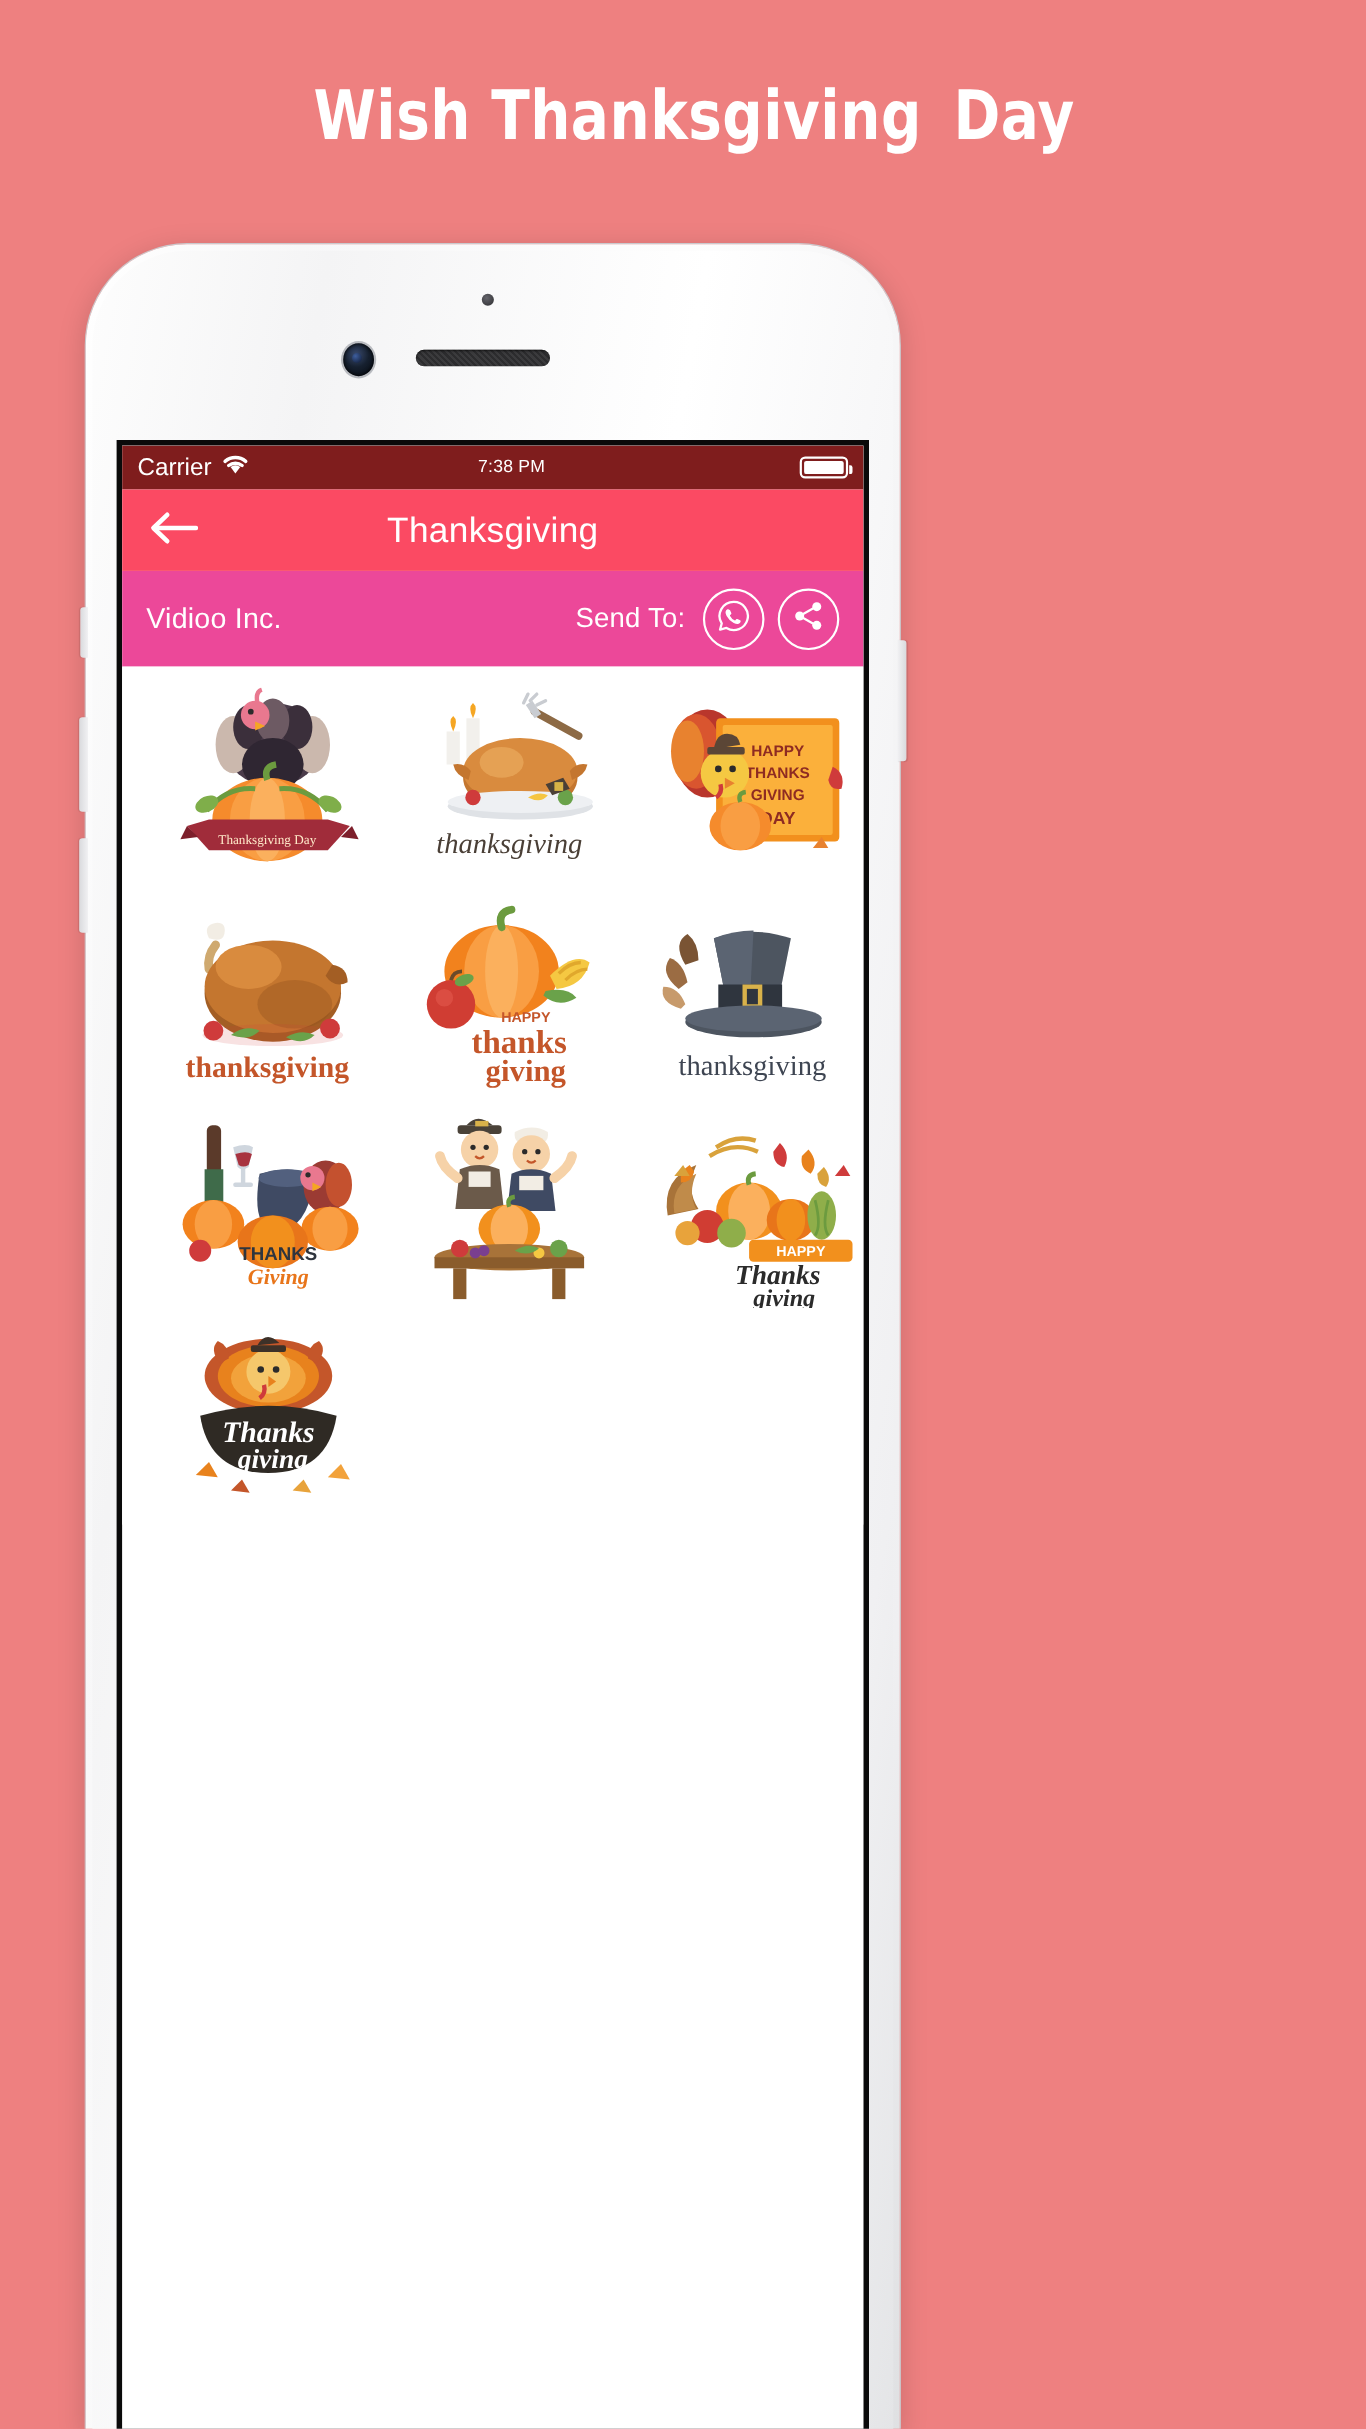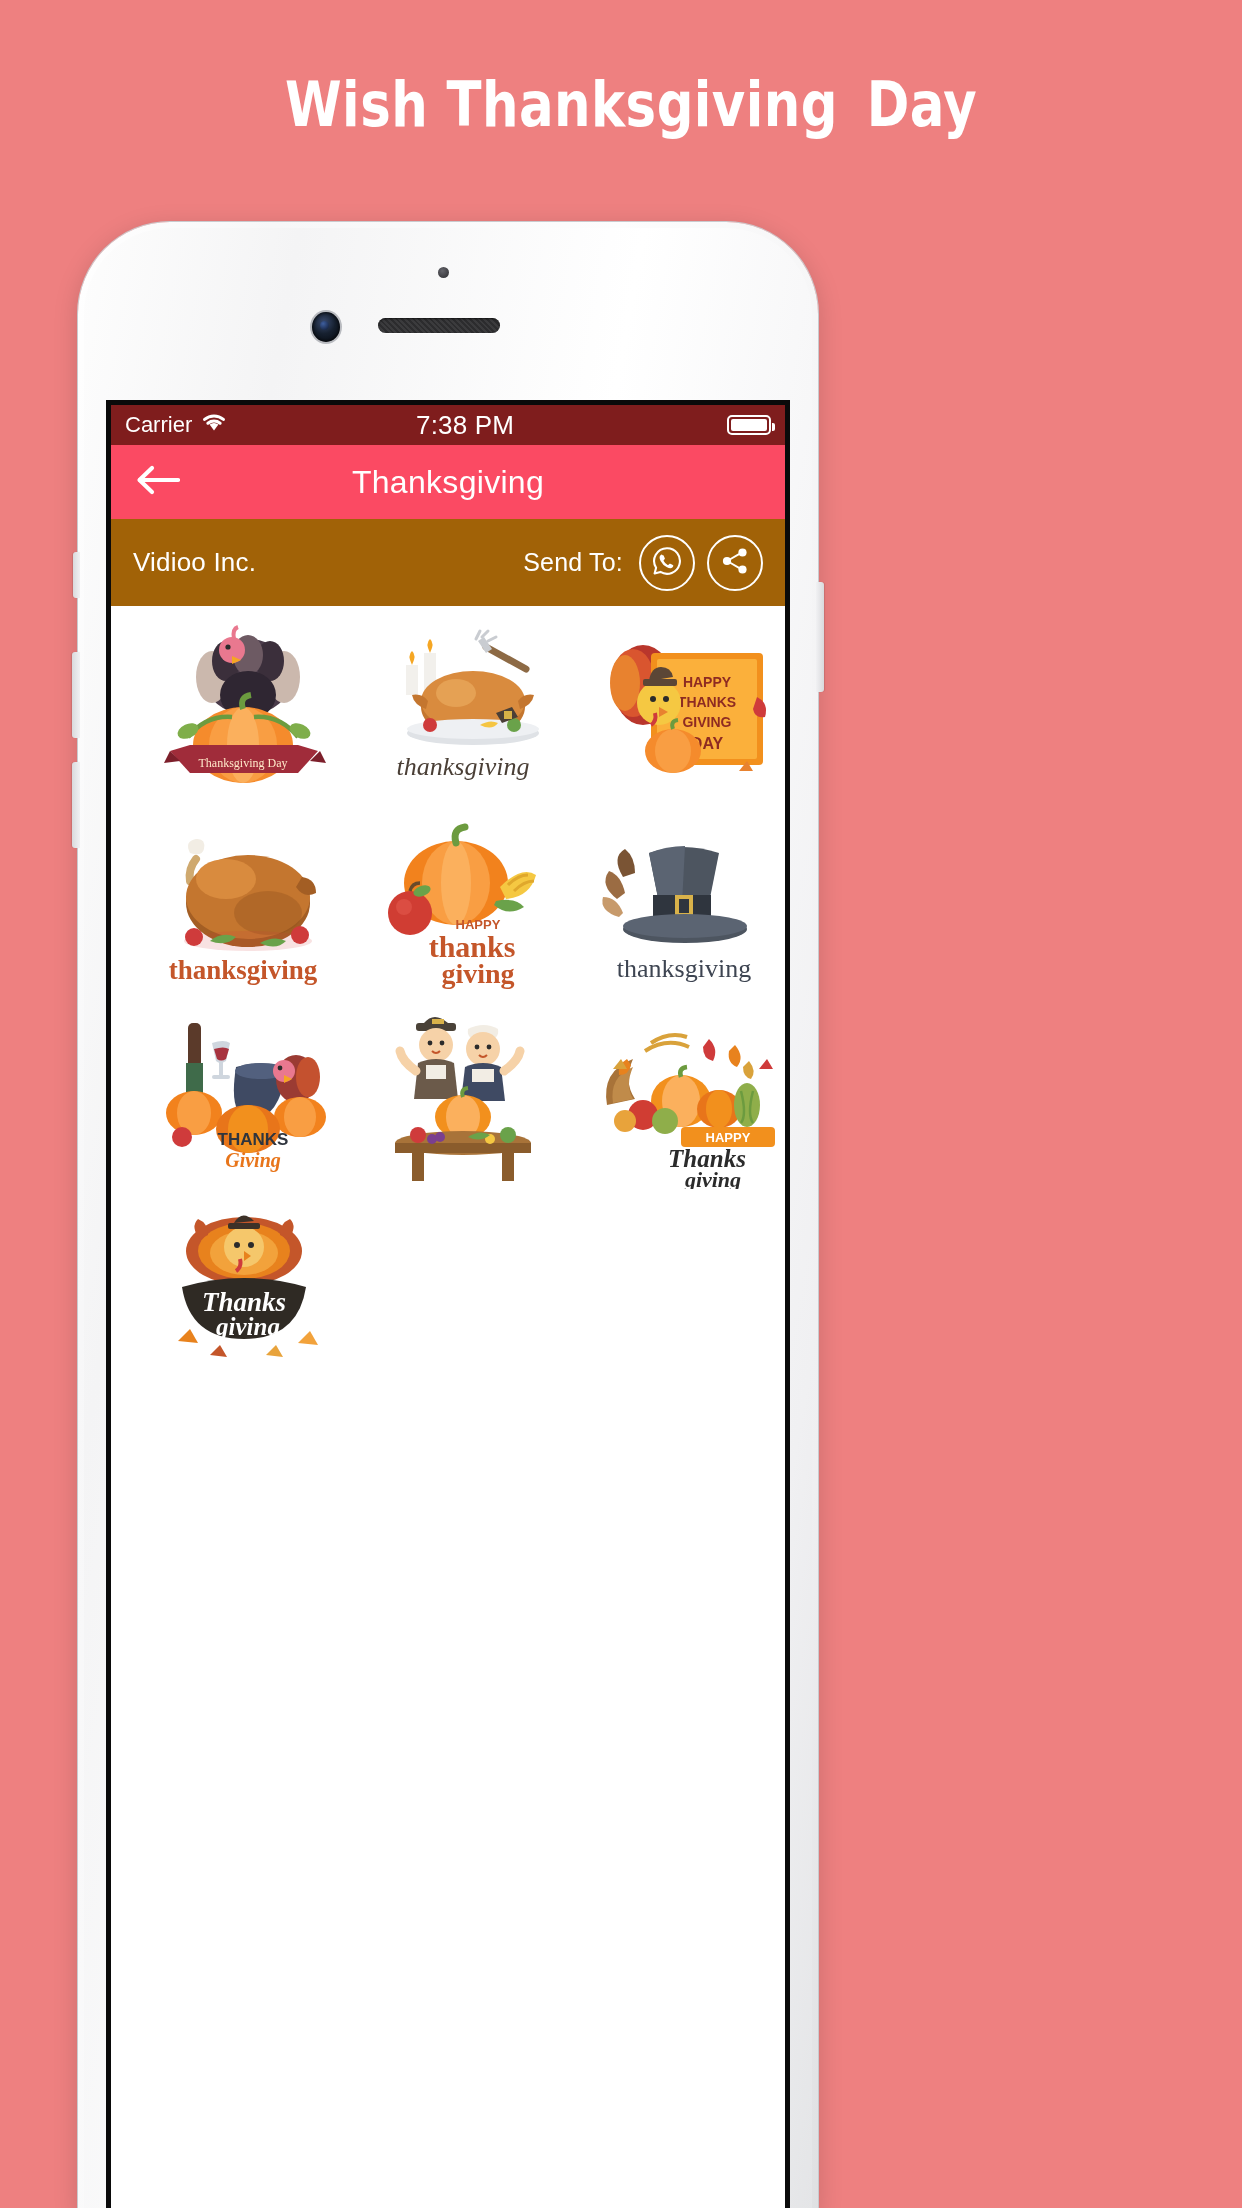--- a/index.html
+++ b/index.html
@@ -107,21 +107,21 @@
   .statusbar {
     height: 40px;
     background: #7f1d1d;
     display: flex; align-items: center;
     padding: 0 14px;
     color: #ffffff;
     font-size: 22px;
   }
   .sb-left { display: flex; align-items: center; gap: 9px; flex: 0 0 auto; }
   .wifi-icon { display: block; }
-  .sb-center { flex: 1; text-align: center; font-size: 26px; letter-spacing: .2px; padding-right: 24px; }
+  .sb-center { flex: 1; text-align: center; font-size: 16px; letter-spacing: .2px; padding-right: 24px; }
   .sb-right { flex: 0 0 auto; display: flex; align-items: center; }
   .battery {
     width: 44px; height: 20px;
     border: 2px solid #ffffff; border-radius: 5px;
     position: relative; padding: 2px;
   }
   .battery::after {
     content: ""; position: absolute; right: -6px; top: 6px;
     width: 3px; height: 8px; background: #ffffff; border-radius: 0 2px 2px 0;
   }
@@ -140,21 +140,21 @@
     display: flex; align-items: center; justify-content: center;
   }
   .nav-title {
     width: 100%; text-align: center;
     color: #ffffff; font-size: 32px; font-weight: 400; letter-spacing: .3px;
   }
 
   
   .subbar {
     height: 87px;
-    background: #a16207;
+    background: #ec4899;
     display: flex; align-items: center;
     padding: 0 22px 0 22px;
   }
   .brand { color: #ffffff; font-size: 26px; letter-spacing: .2px; }
   .subbar-right { margin-left: auto; display: flex; align-items: center; gap: 12px; text-align: center; }
   .send-to { color: #ffffff; font-size: 25px; letter-spacing: .2px; margin-right: 4px; }
   .circle-btn {
     width: 56px; height: 56px; border-radius: 50%;
     border: 2px solid #ffffff;
     display: flex; align-items: center; justify-content: center;

